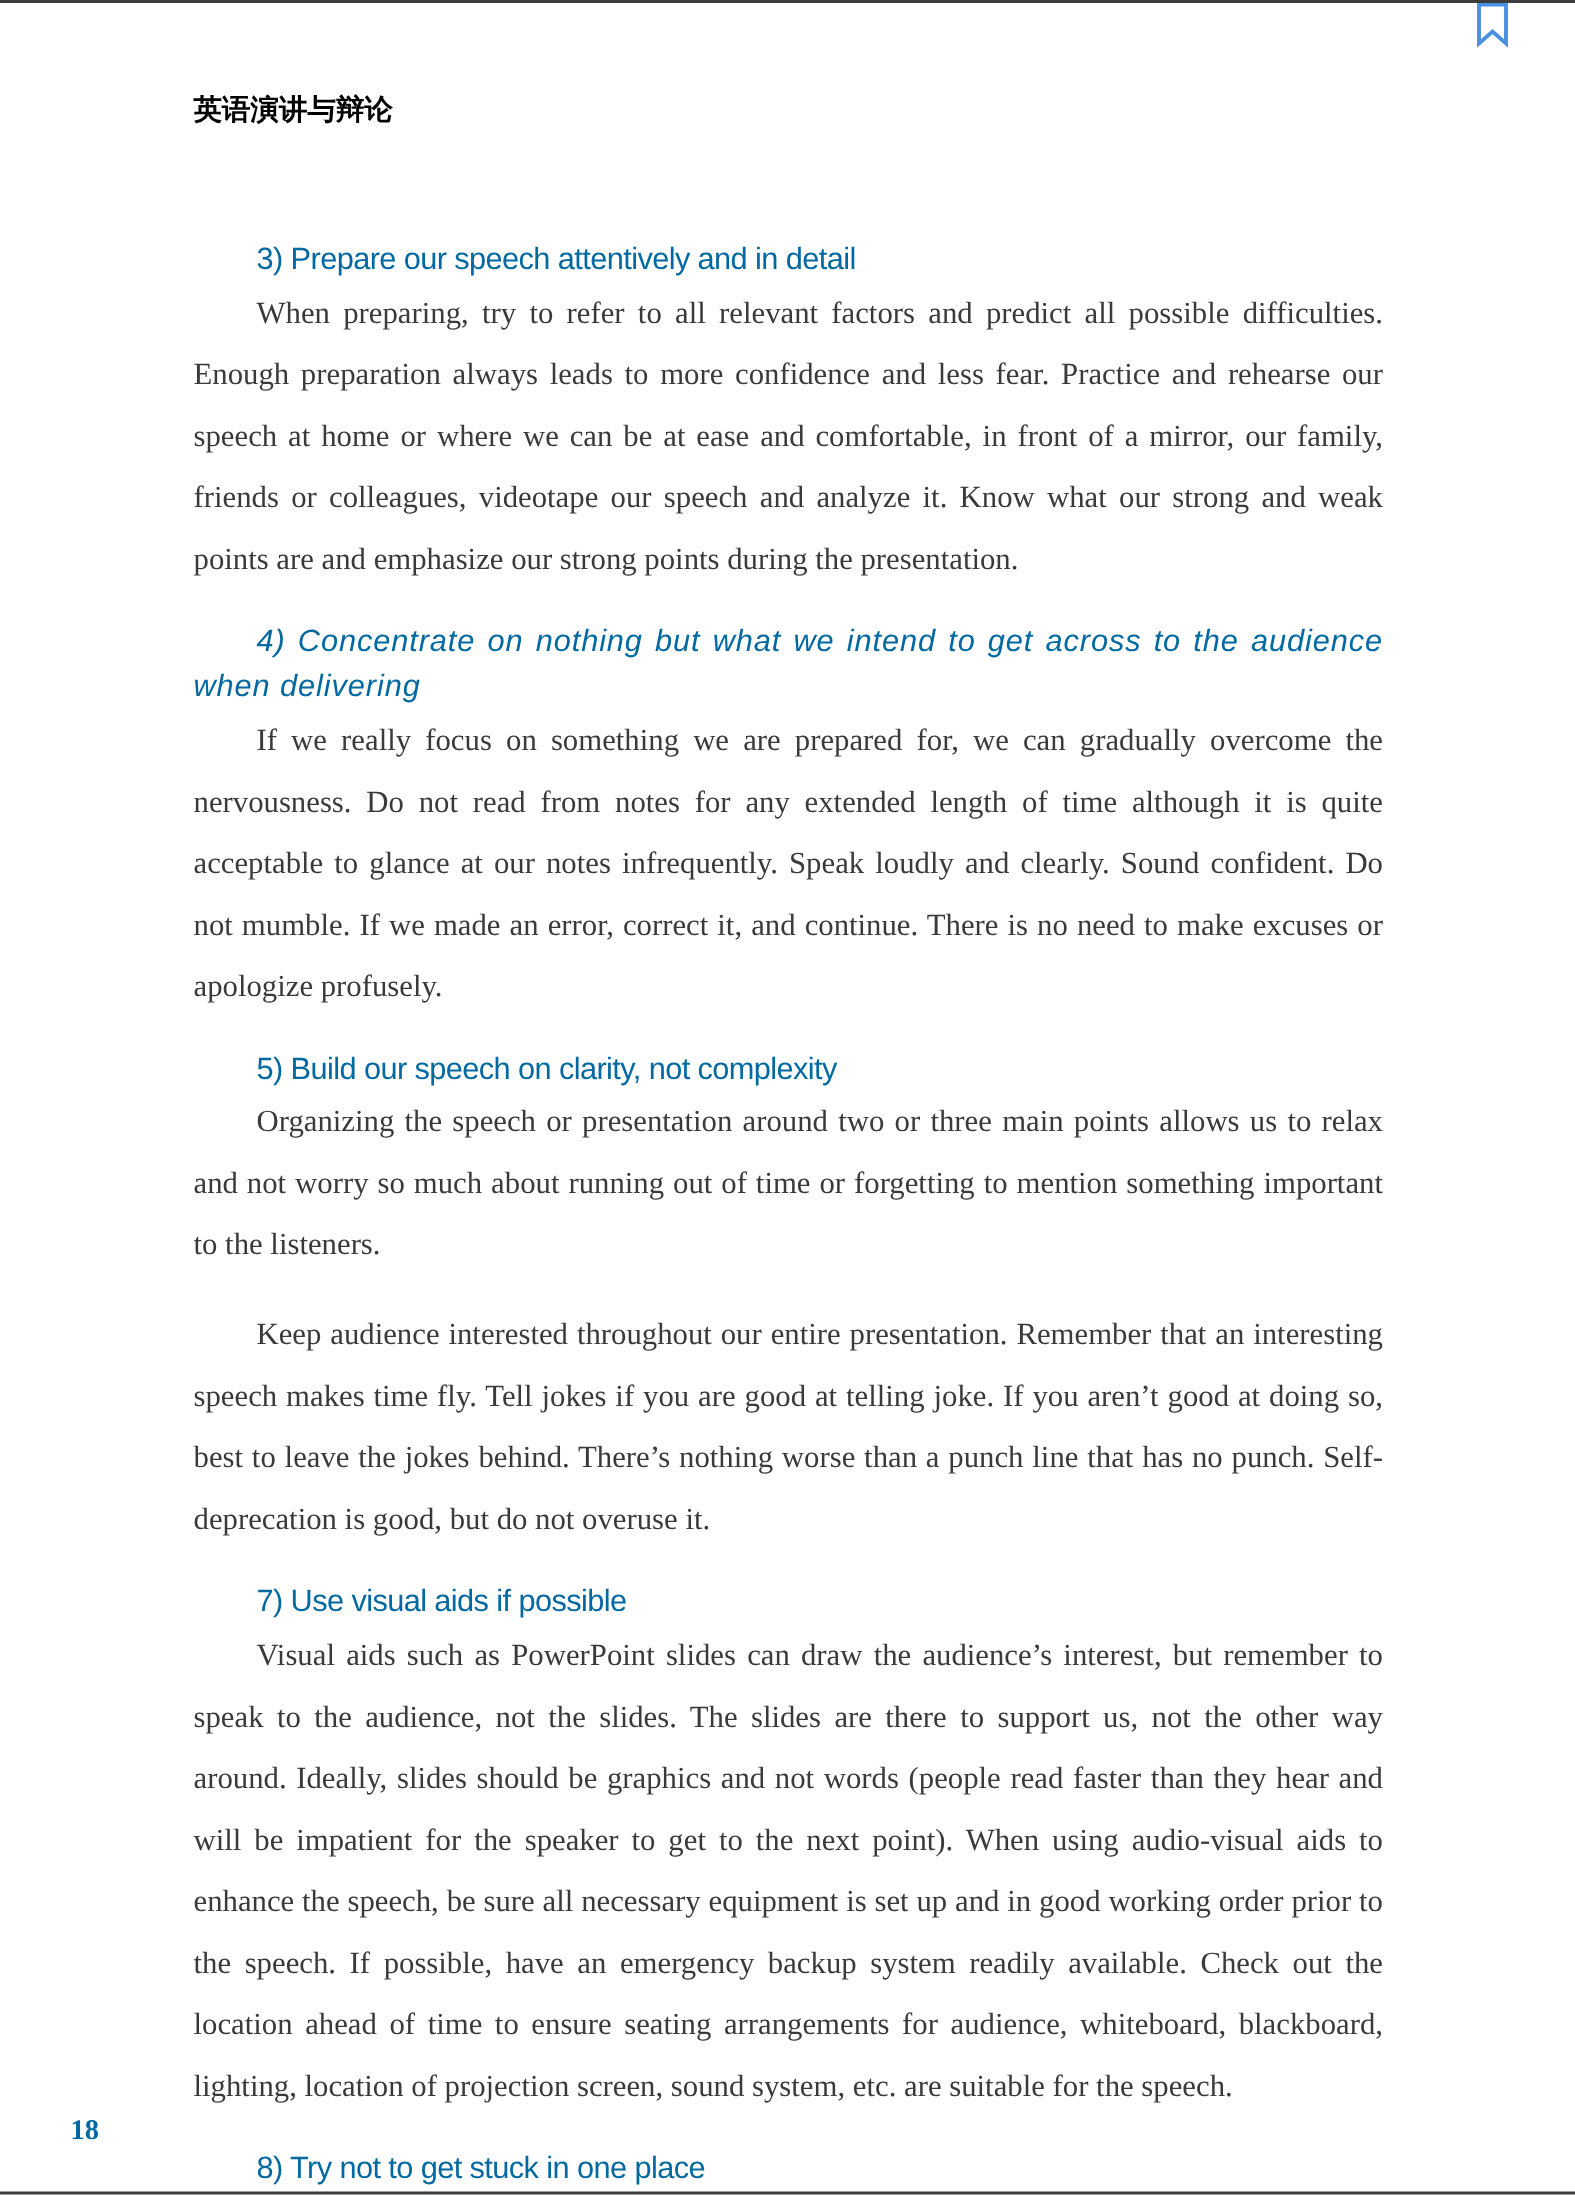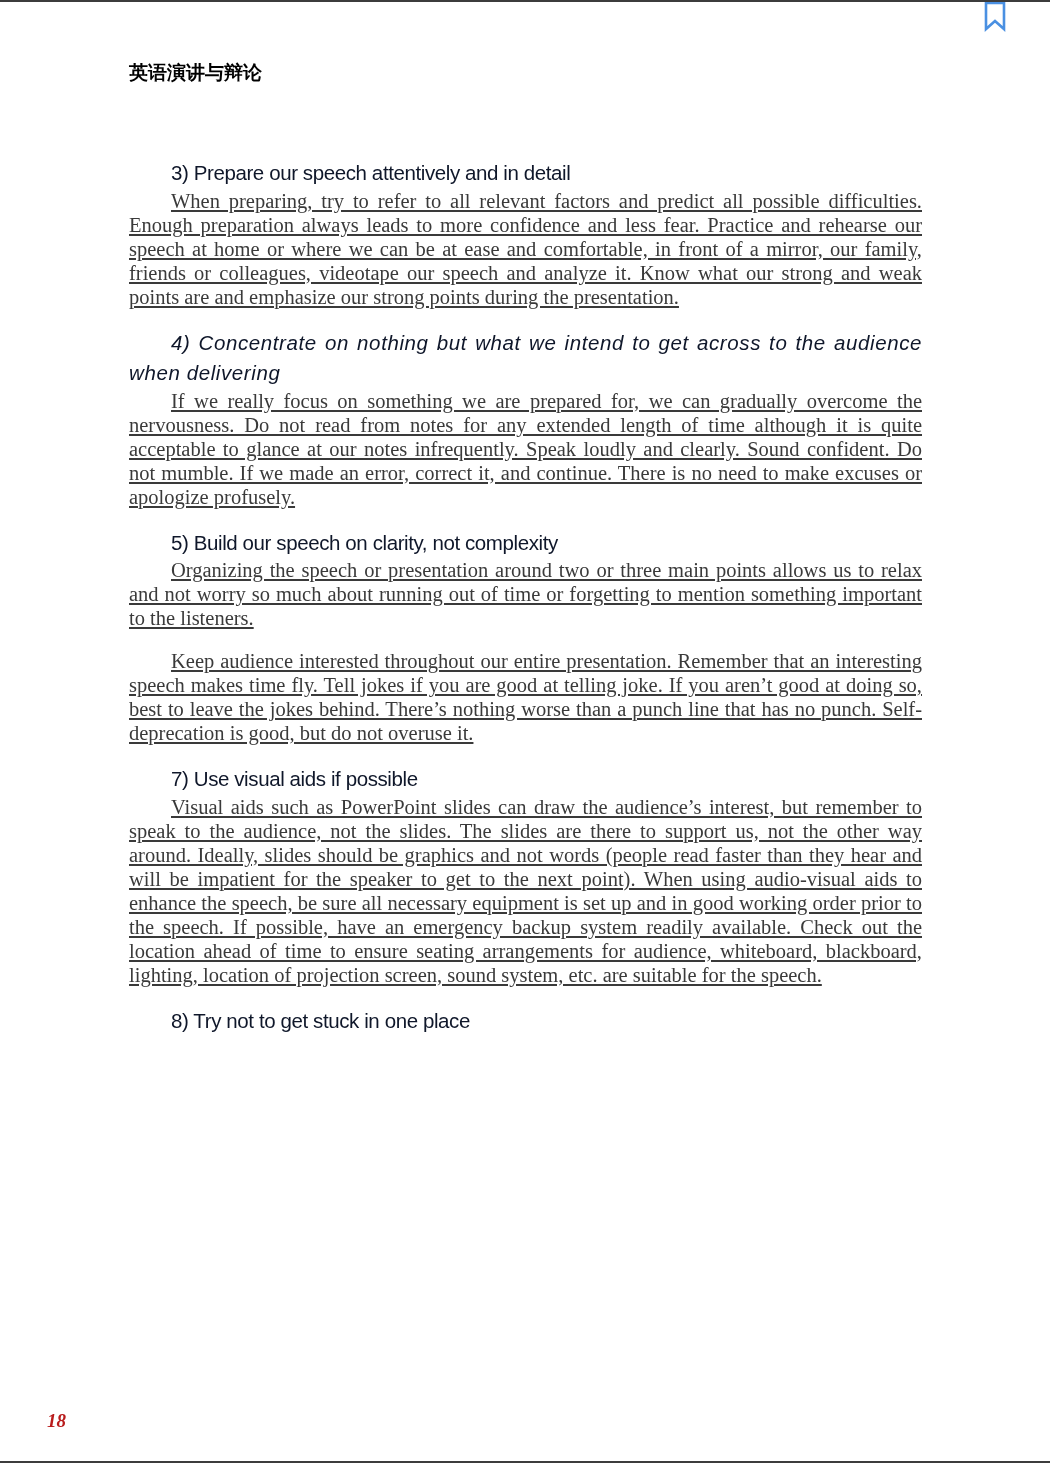--- a/index.html
+++ b/index.html
@@ -45,50 +45,48 @@
     .content {
       position: absolute;
       left: 129px;
       top: 158px;
       width: 793px;
     }
     .section { margin: 0; }
     .heading {
       font-family: "Liberation Sans", "DejaVu Sans", sans-serif;
       font-size: 20.5px;
-      color: #0f172a;
+      color: #0369a1;
       line-height: 30.5px;
       text-indent: 42px;
       letter-spacing: -0.4px;
       margin: 0;
     }
     .heading.justified {
       text-align: justify;
       text-align-last: left;
       letter-spacing: 0.6px;
       font-style: italic;
     }
     .para {
       font-size: 20.5px;
-      line-height: 24px;
+      line-height: 41px;
       text-align: justify;
       text-indent: 42px;
       margin: 0;
       color: #3a3a3a;
-      text-decoration: underline;
     }
     .gap { height: 19px; }
     .page-number {
       position: absolute;
       left: 47px; top: 1410px;
       font-family: "Liberation Serif", "DejaVu Serif", serif;
-      font-style: italic;
       font-weight: bold;
       font-size: 19px;
-      color: #b91c1c;
+      color: #0369a1;
     }
   </style>
 </head>
 <body>
 
 <div class="top-rule"></div>
 
 <div class="bookmark">
   <svg width="24" height="30" viewBox="0 0 24 30">
     <path d="M3 1 H21 V27 L12 19 L3 27 Z" fill="none" stroke="#4a90e2" stroke-width="2.6" stroke-linejoin="miter"></path>

